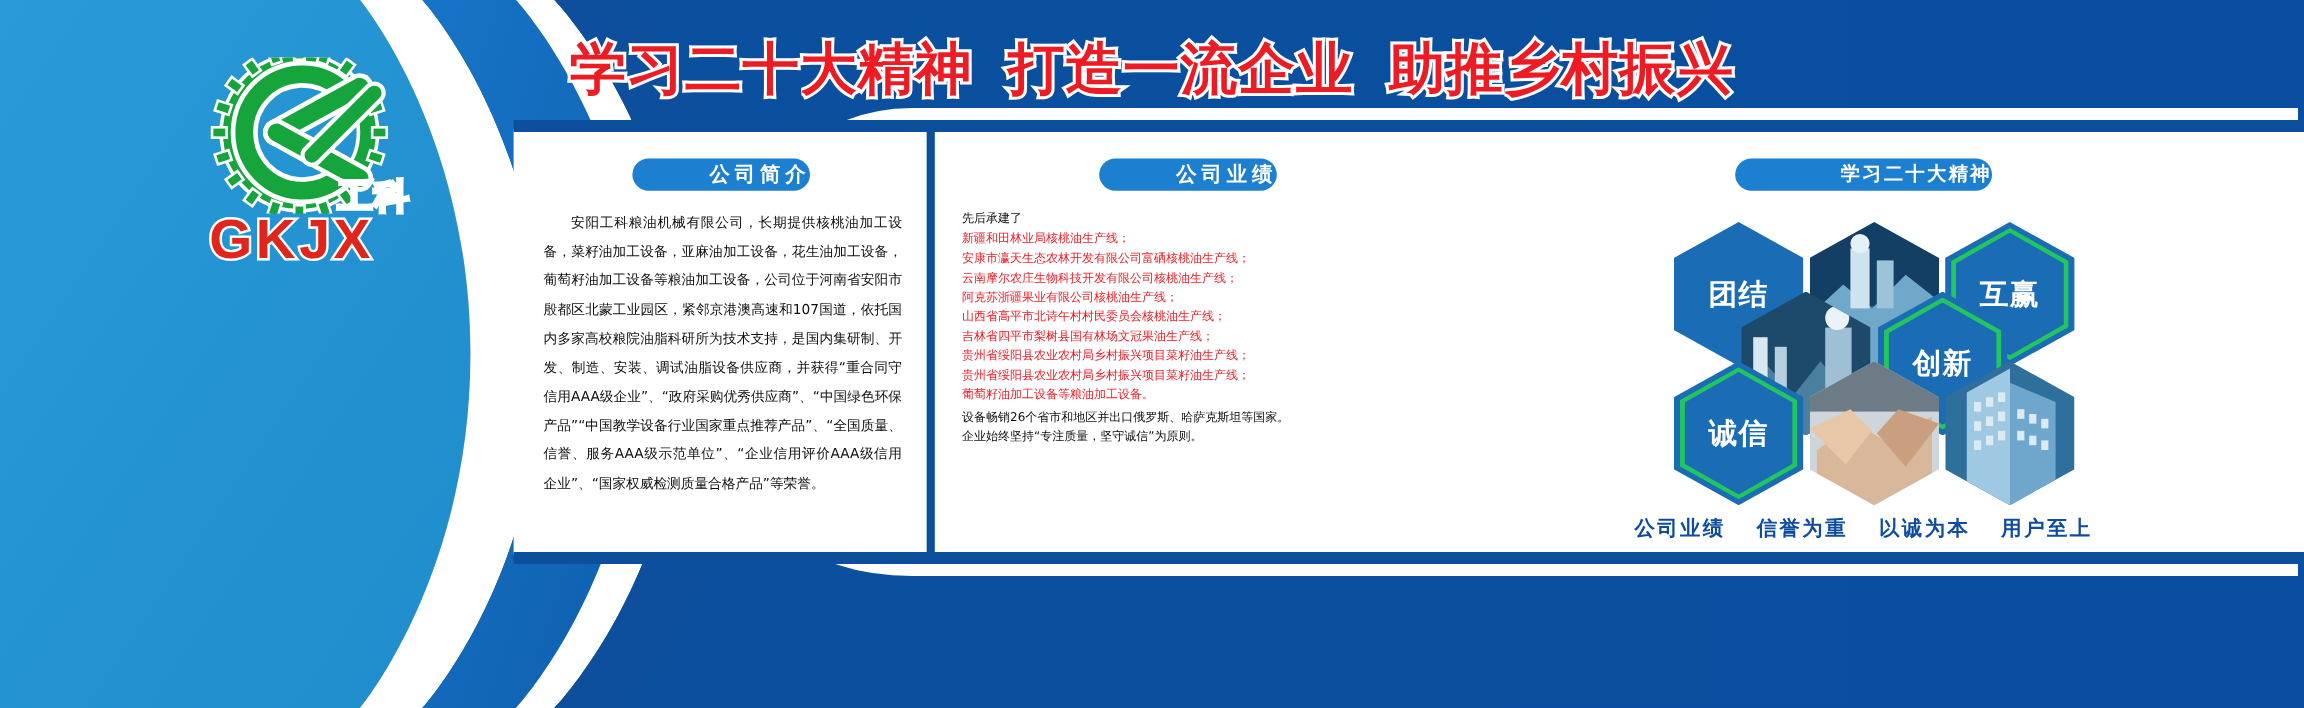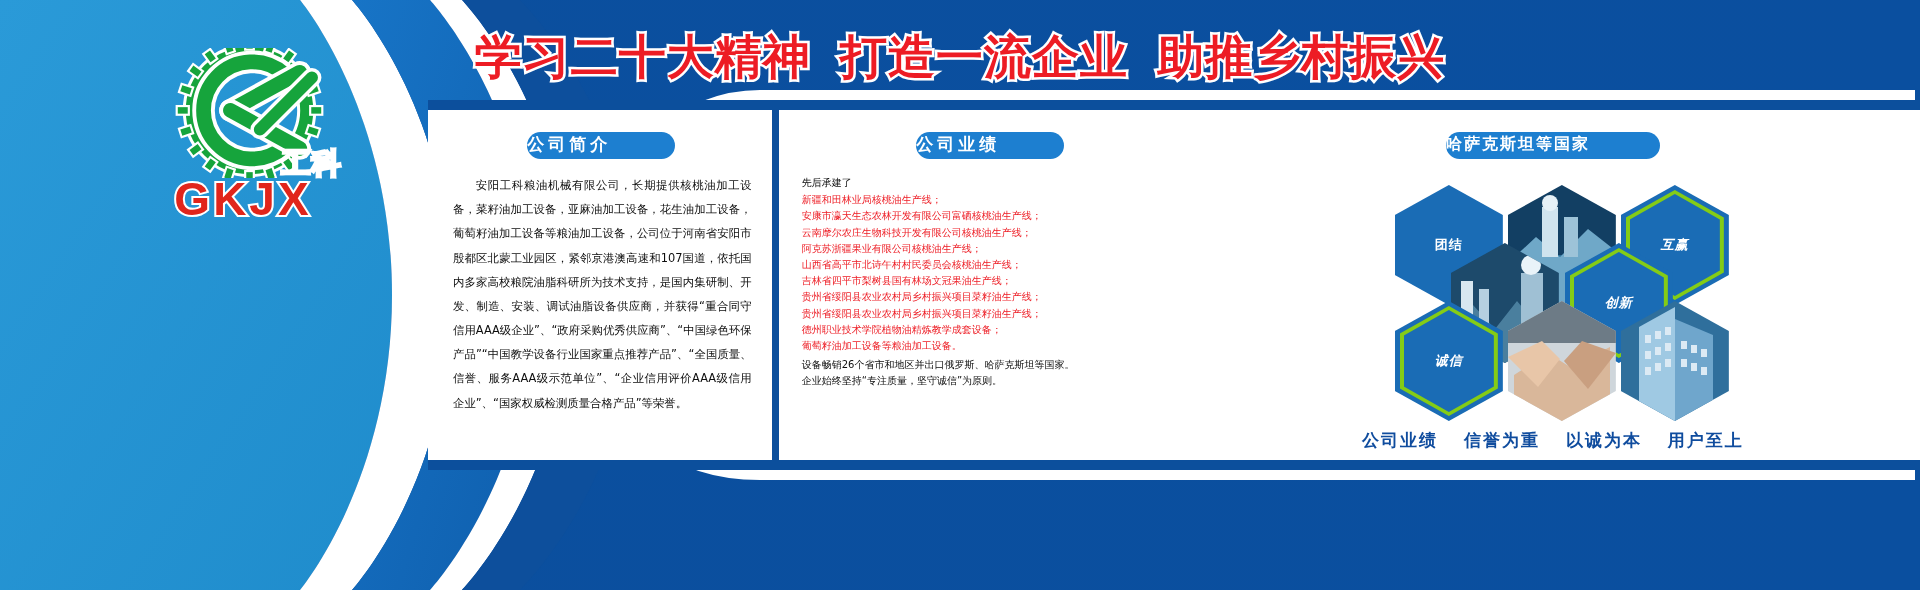--- a/index.html
+++ b/index.html
@@ -49,22 +49,22 @@
   
   .panels{ position:absolute; left:431px; top:110px; width:1466px; height:350px; display:flex; gap:10px; }
   .panel{ background:#ffffff; position:relative; padding:10px 14px; }
   .p1{ width:343px; }
   .p2{ width:420px; }
   .p3{ width:693px; }
 
   .panel-head{
     margin:12px auto 12px; background:#1d7fd0; color:#fff;
     border-radius:16px; height:27px; line-height:27px;
-    text-align:left; font-weight:bold; font-size:17px; letter-spacing:4px;
-    font-family:Liberation Mono, monospace;
+    text-align:right; font-weight:bold; font-size:17px; letter-spacing:4px;
+    font-family:Liberation Serif, serif;
   }
   .p1 .panel-head{ width:148px; }
   .p2 .panel-head{ width:148px; }
   .p3 .panel-head{ width:214px; font-size:16px; letter-spacing:2px; }
 
   .body-text{
     margin-top:14px; font-size:11.4px; color:#0d0d0d; line-height:2.12;
     text-align:justify; text-indent:2em;
     font-family:"DejaVu Sans",sans-serif;
   }
@@ -78,30 +78,30 @@
   .p2-tail{ margin-top:3px; }
 
   
   .hexzone{ position:relative; width:100%; height:230px; margin-top:6px; }
   .hex{
     position:absolute; width:108px; height:120px;
     clip-path:polygon(50% 0%,100% 25%,100% 75%,50% 100%,0% 75%,0% 25%);
     display:flex; align-items:center; justify-content:center;
   }
   .hex-label{
-    color:#ffffff; font-size:13px; font-weight:bold; letter-spacing:1px;
+    color:#ffffff; font-size:24px; font-weight:bold; letter-spacing:1px;
     font-family:"DejaVu Sans",sans-serif;
   }
   .hex-solid{ background:#1a6cb5; }
   .hex-ring{ background:#1a6cb5; }
   .hex-ring .inner{
     position:absolute; inset:5px;
     clip-path:polygon(50% 0%,100% 25%,100% 75%,50% 100%,0% 75%,0% 25%);
-    background:#84cc16;
-    display:flex;align-items:center;justify-content:center;font-style:italic;
+    background:#22c55e;
+    display:flex;align-items:center;justify-content:center;
   }
   .hex-ring .inner2{
     position:absolute; inset:4px;
     clip-path:polygon(50% 0%,100% 25%,100% 75%,50% 100%,0% 75%,0% 25%);
     background:#1a6cb5; display:flex;align-items:center;justify-content:center;
   }
   .hex-photo{ overflow:hidden; }
   .hex-photo .ph{ position:absolute; inset:0; }
 
   .slogan{
@@ -233,29 +233,28 @@
       <div class="p2-body">
         <div class="p2-intro">先后承建了</div>
         <div class="p2-item">新疆和田林业局核桃油生产线；</div>
         <div class="p2-item">安康市瀛天生态农林开发有限公司富硒核桃油生产线；</div>
         <div class="p2-item">云南摩尔农庄生物科技开发有限公司核桃油生产线；</div>
         <div class="p2-item">阿克苏浙疆果业有限公司核桃油生产线；</div>
         <div class="p2-item">山西省高平市北诗午村村民委员会核桃油生产线；</div>
         <div class="p2-item">吉林省四平市梨树县国有林场文冠果油生产线；</div>
         <div class="p2-item">贵州省绥阳县农业农村局乡村振兴项目菜籽油生产线；</div>
         <div class="p2-item">贵州省绥阳县农业农村局乡村振兴项目菜籽油生产线；</div>
-        <div class="p2-item">德州职业技术学院植物油精炼教学成套设备；</div>
         <div class="p2-item">葡萄籽油加工设备等粮油加工设备。</div>
         <div class="p2-tail">设备畅销26个省市和地区并出口俄罗斯、哈萨克斯坦等国家。</div>
         <div>企业始终坚持“专注质量，坚守诚信”为原则。</div>
       </div>
     </section>
 
     <section class="panel p3">
-      <div class="panel-head">哈萨克斯坦等国家</div>
+      <div class="panel-head">学习二十大精神</div>
 
       <div class="hexzone">
 
         <div class="hex hex-solid" style="left:172px; top:14px;">
           <span class="hex-label">团结</span>
         </div>
 
         <div class="hex hex-photo" style="left:285px; top:14px;">
           <svg class="ph" viewBox="0 0 108 120" preserveAspectRatio="none">
             <rect width="108" height="120" fill="#123f63"></rect>

